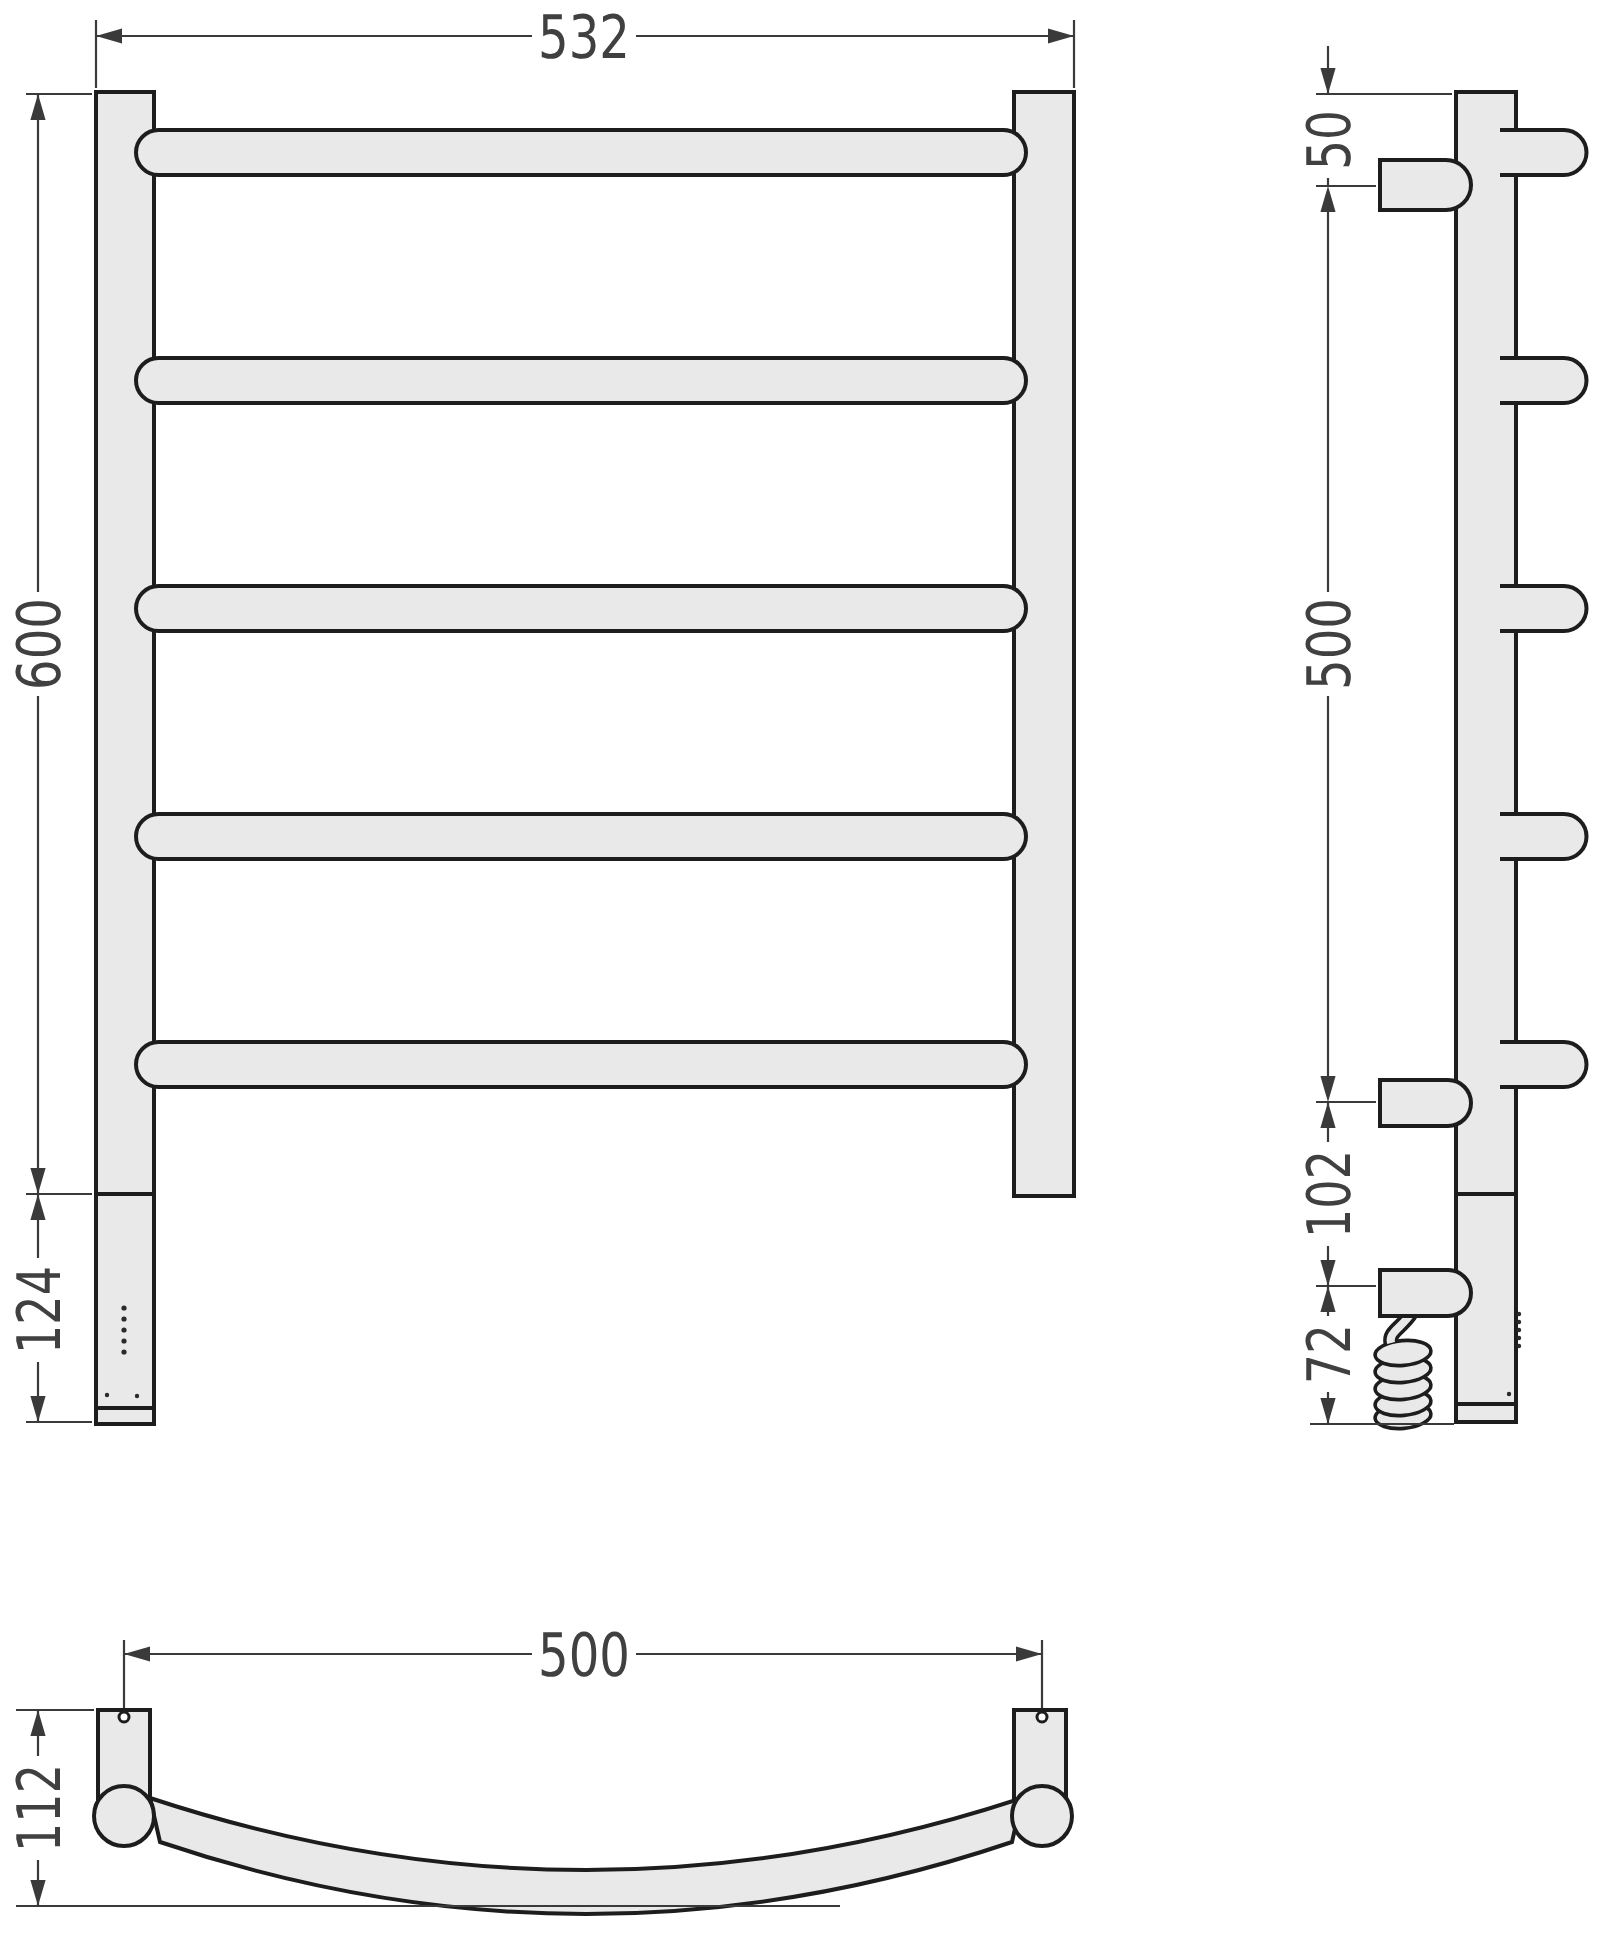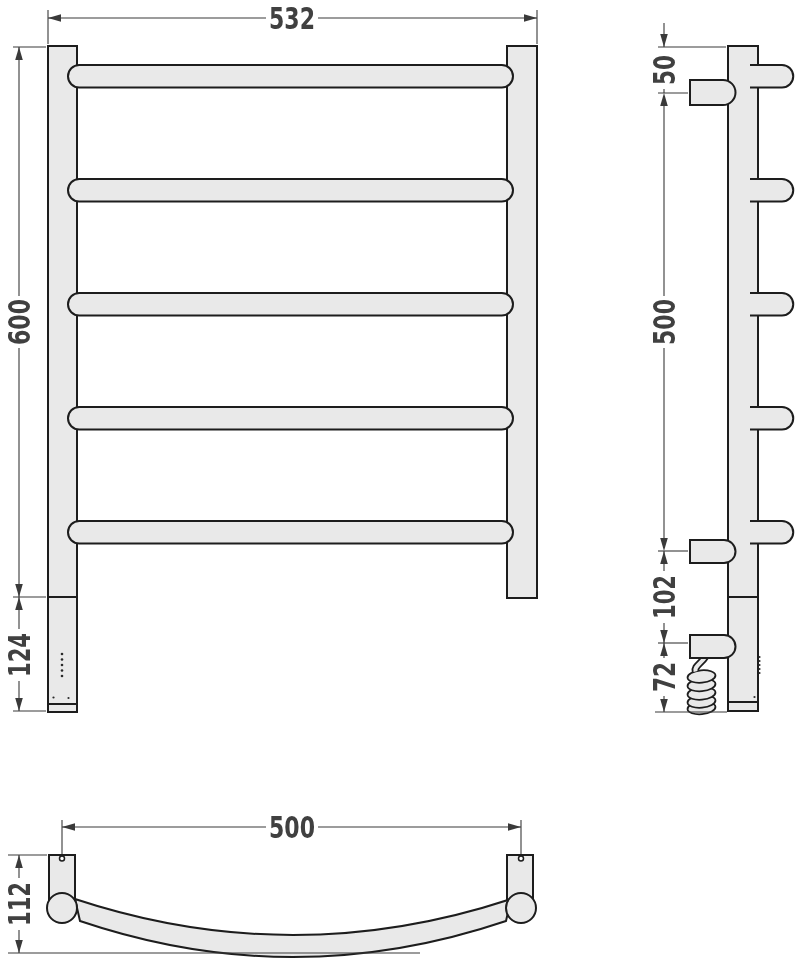--- a/index.html
+++ b/index.html
@@ -3,21 +3,21 @@
 <meta charset="utf-8">
 <style>
   :root{
     --bg:#ffffff;
     --part-fill:#e9e9e9;
     --outline:#1d1d1d;
     --dim:#3a3a3a;
     --dtext:#404040;
   }
   html,body{margin:0;padding:0;background:var(--bg);}
-  .canvas{width:805px;height:970px;position:relative;background:var(--bg);overflow:hidden;font-weight:bold;}
+  .canvas{width:805px;height:970px;position:relative;background:var(--bg);overflow:hidden;}
   svg{display:block;}
   .part{fill:var(--part-fill);stroke:var(--outline);stroke-width:2;}
   .part-thin{fill:var(--part-fill);stroke:var(--outline);stroke-width:1.8;}
   .neck-outer{fill:none;stroke:var(--outline);stroke-width:7.5;}
   .neck-inner{fill:none;stroke:var(--part-fill);stroke-width:4;}
   .hole{fill:#ffffff;stroke:var(--outline);stroke-width:1.5;}
   .dot{fill:#2a2a2a;stroke:none;}
   .dline{stroke:var(--dim);stroke-width:1.1;fill:none;}
   .arr{fill:var(--dim);stroke:none;}
   .dtext{font-family:"DejaVu Sans","Liberation Sans",sans-serif;font-size:30px;fill:var(--dtext);text-anchor:middle;}

